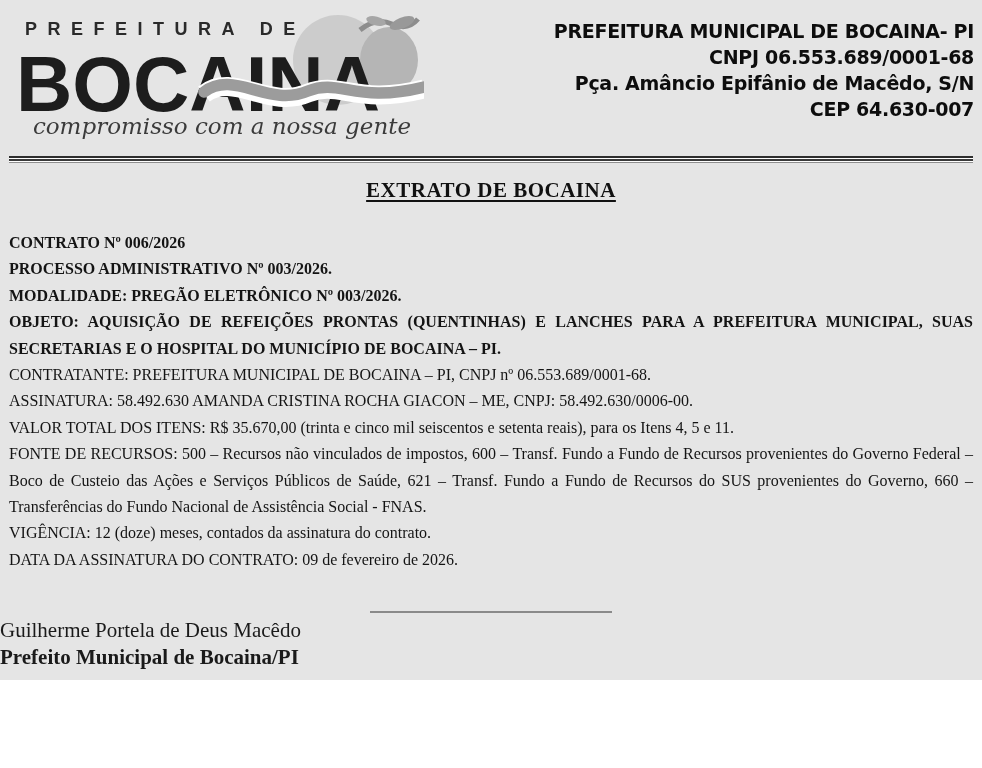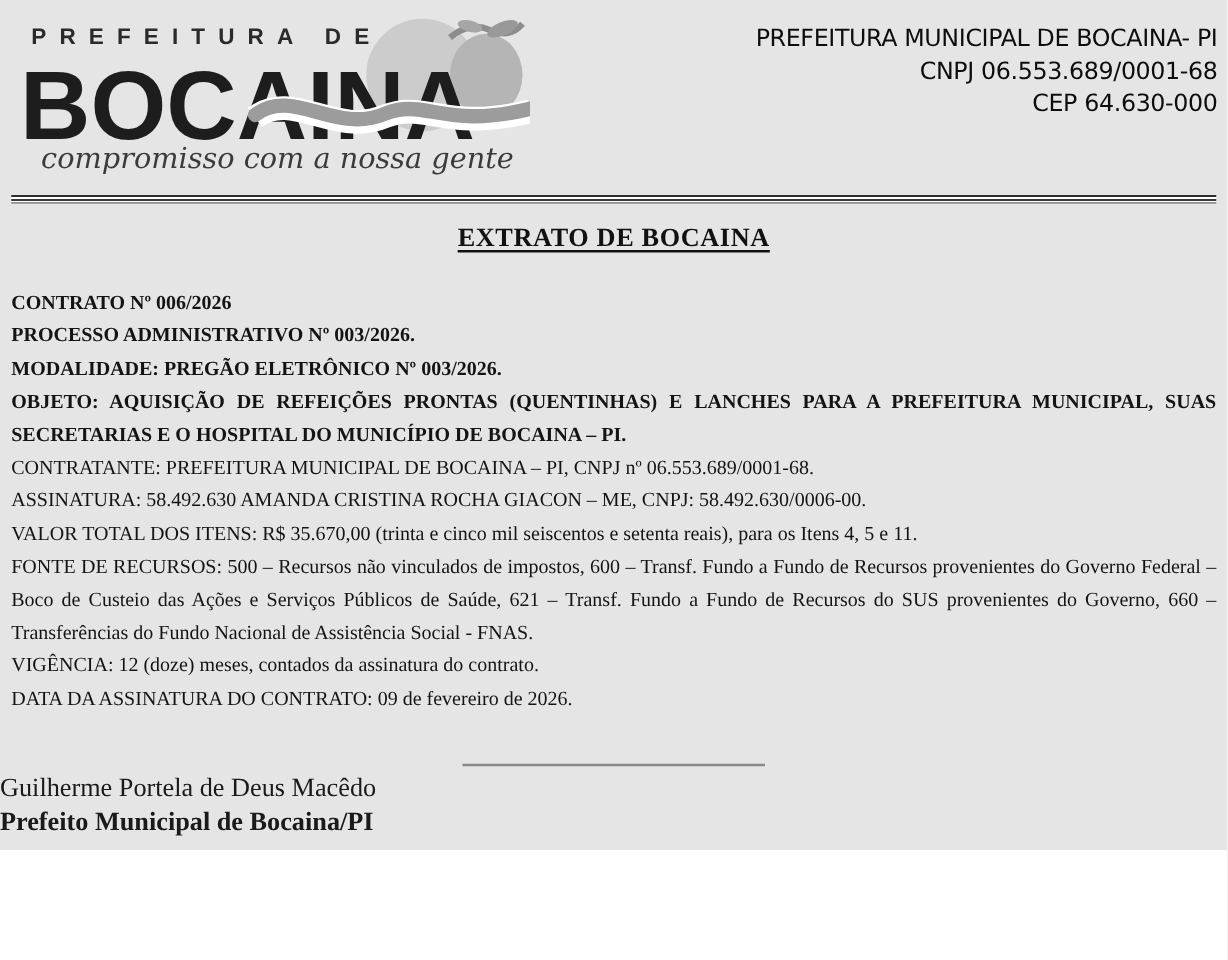--- a/index.html
+++ b/index.html
@@ -39,21 +39,21 @@
   }
   .logo-tagline-text {
     font-family: "DejaVu Serif", serif;
     font-style: italic;
     fill: #3b3b3b;
     font-size: 23px;
   }
   .org-info {
     text-align: right;
     font-family: "DejaVu Sans", sans-serif;
-    font-weight: 400;
+    font-weight: 700;
     font-size: 19px;
     line-height: 26px;
     color: #0d0d0d;
     padding-top: 10px;
     letter-spacing: -0.3px;
   }
 
   
   .separator {
     margin: 10px 9px 0 9px;
@@ -127,21 +127,22 @@
         <text class="logo-name-text" x="8" y="103">BOCAINA</text>
 
         <path d="M196 86 C 226 63, 260 102, 300 85 C 332 72, 348 98, 416 81" stroke="#ffffff" stroke-width="19" fill="none"></path>
         <path d="M196 84 C 226 61, 260 100, 300 83 C 332 70, 348 96, 416 79" stroke="#9c9c9c" stroke-width="11.5" fill="none" stroke-linecap="round"></path>
         <text class="logo-tagline-text" x="214" y="126" text-anchor="middle">compromisso com a nossa gente</text>
       </svg>
     </div>
     <div class="org-info">
       <div>PREFEITURA MUNICIPAL DE BOCAINA- PI</div>
       <div>CNPJ 06.553.689/0001-68</div>
-      <div>CEP 64.630-000</div>
+      <div>Pça. Amâncio Epifânio de Macêdo, S/N</div>
+      <div>CEP 64.630-007</div>
     </div>
   </div>
 
   <div class="separator"></div>
 
   <div class="doc-title">EXTRATO DE BOCAINA</div>
 
   <div class="body-text">
     <p class="allbold">CONTRATO Nº 006/2026</p>
     <p class="allbold">PROCESSO ADMINISTRATIVO Nº 003/2026.</p>

